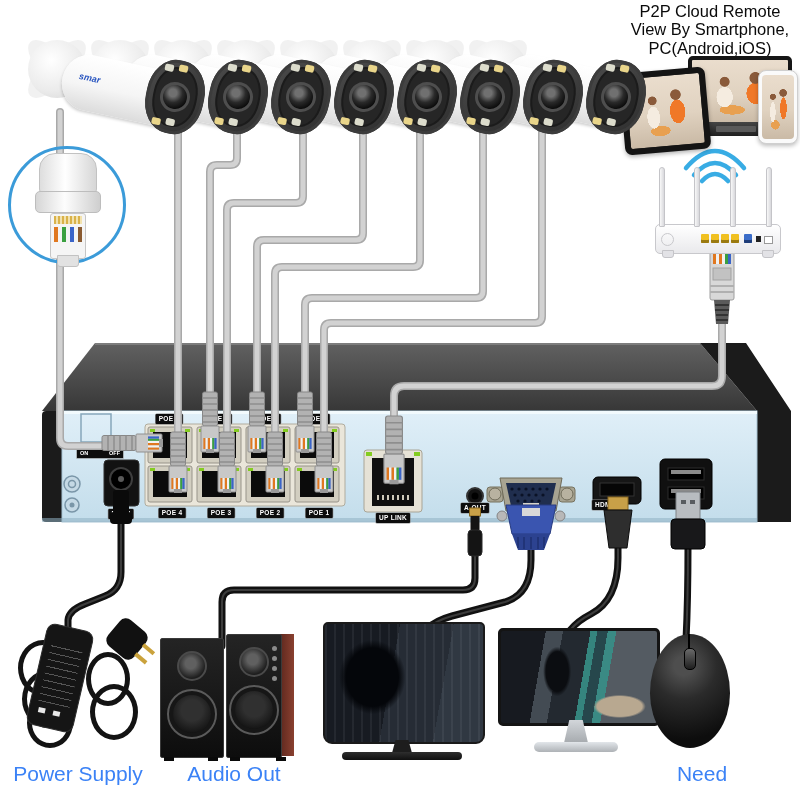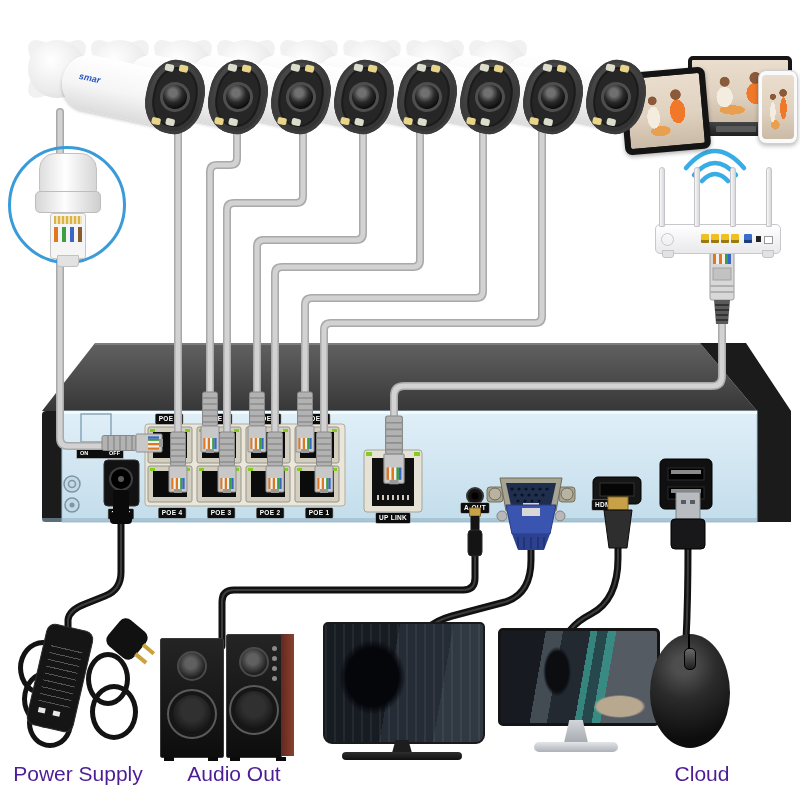--- a/index.html
+++ b/index.html
@@ -7,21 +7,21 @@
          font-family:"Liberation Sans",sans-serif;}
   .layer{position:absolute;left:0;top:0;width:800px;height:800px;}
   svg.layer{pointer-events:none;}
 
   
   .main-title{position:absolute;left:285px;top:6px;transform:translateX(-50%);
     font-size:22px;color:#0a0a0a;white-space:nowrap;z-index:1;}
   .p2p-text{position:absolute;left:710px;top:2px;transform:translateX(-50%);
     text-align:center;font-size:16.5px;line-height:1.12;color:#0a0a0a;white-space:nowrap;z-index:1;}
   .dev-label{position:absolute;top:762px;transform:translateX(-50%);
-    font-size:21px;color:#4c1d95;white-space:nowrap;z-index:8;}
+    font-size:21px;color:#3b82f6;white-space:nowrap;z-index:8;}
 
   
   .tags{z-index:3;}
   .tag{position:absolute;transform:translateX(-50%);background:#0d0d0d;color:#fff;
     font-weight:bold;font-size:6.5px;line-height:1.25;padding:1px 3px;border-radius:1px;
     letter-spacing:.3px;white-space:nowrap;box-shadow:0 0 0 .6px #8a8a8a;}
   .onoff{position:absolute;left:77px;top:448px;width:40px;height:10px;background:#0d0d0d;
     color:#fff;display:flex;justify-content:space-between;align-items:center;
     padding:0 3px;font-size:5.5px;font-weight:bold;box-shadow:0 0 0 .6px #8a8a8a;}
 
@@ -169,20 +169,25 @@
     background:radial-gradient(circle at 42% 28%,#4e4e4e 0 10%,#2b2b2b 35%,#0d0d0d 78%);}
   .mouse-wheel{position:absolute;left:684px;top:648px;width:10px;height:20px;border-radius:5px;
     background:linear-gradient(#6a6a6a,#1e1e1e);border:1px solid #000;}
   .mouse-split{position:absolute;left:688px;top:634px;width:2px;height:16px;background:#000;}
 </style>
 </head>
 <body>
 
 <div class="stage">
 
+  <div class="p2p-text">
+    <div>P2P Cloud Remote</div>
+    <div>View By Smartphone,</div>
+    <div>PC(Android,iOS)</div>
+  </div>
 
   <svg class="layer" style="z-index:2" viewBox="0 0 800 800">
     <defs>
       <linearGradient id="gTop" x1="0" y1="0" x2="0" y2="1">
         <stop offset="0" stop-color="#616161"></stop>
           <stop offset="1" stop-color="#373737"></stop>
       </linearGradient>
       <linearGradient id="gFace" x1="0" y1="0" x2="0" y2="1">
         <stop offset="0" stop-color="#e0eff8"></stop>
           <stop offset="1" stop-color="#c3ddeb"></stop>
@@ -650,15 +655,15 @@
 
     <div>
       <div class="mouse-body"></div>
       <div class="mouse-split"></div>
       <div class="mouse-wheel"></div>
     </div>
   </div>
 
   <div class="dev-label" style="left:78px">Power Supply</div>
   <div class="dev-label" style="left:234px">Audio Out</div>
-  <div class="dev-label" style="left:702px">Cloud</div>
+  <div class="dev-label" style="left:702px">Need</div>
 
 </div>
 
 </body></html>

